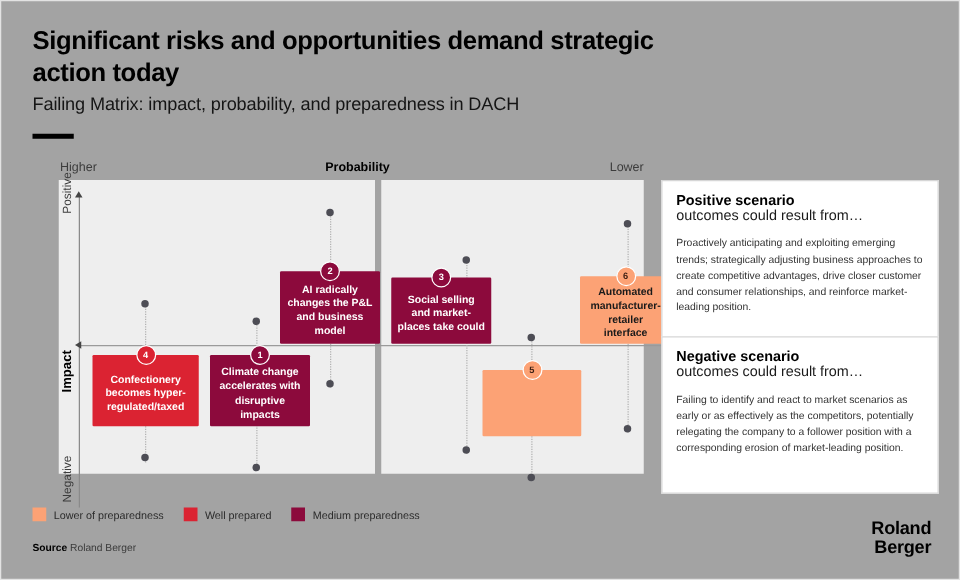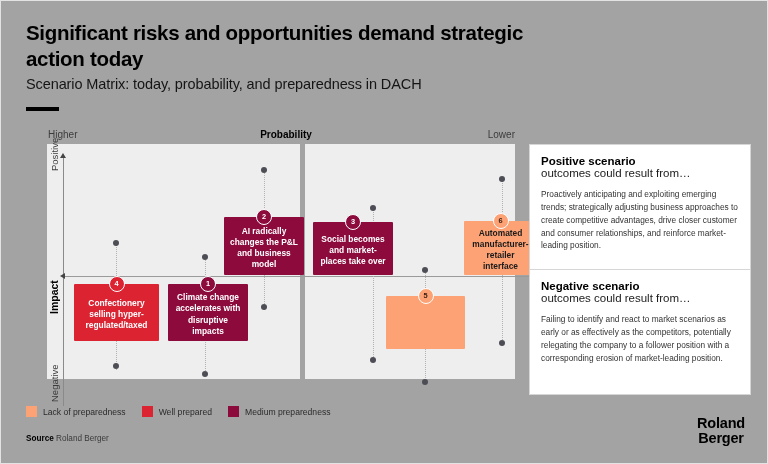--- a/index.html
+++ b/index.html
@@ -151,30 +151,30 @@
   .legend-item { display: flex; align-items: center; gap: 6px; }
   .swatch { width: 11px; height: 11px; display: inline-block; }
   .legend-text { font-size: 8.6px; color: #2b2b2b; }
 
   .source { position: absolute; left: 25px; top: 433px; font-size: 8.2px; color: #3a3a3a; }
   .source b { font-weight: bold; color: #000; }
 
   .logo {
     position: absolute; right: 22px; bottom: 16px;
     font-size: 14.5px; font-weight: bold; line-height: 1.08;
-    color: #000; text-align: center; letter-spacing: -0.2px;
+    color: #000; text-align: right; letter-spacing: -0.2px;
   }
 </style>
 </head>
 <body>
 
 <div id="slide">
 
   <div class="title">Significant risks and opportunities demand strategic action today</div>
-  <div class="subtitle">Scenario Matrix: today, probability, and preparedness in DACH</div>
+  <div class="subtitle">Failing Matrix: impact, probability, and preparedness in DACH</div>
   <div class="accent-rule"></div>
 
   <div id="chart">
 
     <div class="axis-top-label higher">Higher</div>
     <div class="axis-top-label prob">Probability</div>
     <div class="axis-top-label lower">Lower</div>
 
     <div class="plot">
       <div class="plot-bg-left"></div>
@@ -208,36 +208,36 @@
       <div class="stem" style="left:378px; top:126px; height:114px;"></div>
       <div class="dot" style="left:378px; top:126px;"></div>
       <div class="dot" style="left:378px; top:238px;"></div>
 
       <div class="stem" style="left:455px; top:35px; height:167px;"></div>
       <div class="dot" style="left:455px; top:35px;"></div>
       <div class="dot" style="left:455px; top:199px;"></div>
 
       <div class="sbox well" style="left:27px; top:140px; width:85px; height:57px;">
         <span class="badge well">4</span>
-        <span>Confectionery selling hyper-regulated/taxed</span>
+        <span>Confectionery becomes hyper-regulated/taxed</span>
       </div>
 
       <div class="sbox medium" style="left:121px; top:140px; width:80px; height:57px;">
         <span class="badge medium">1</span>
         <span>Climate change accelerates with disruptive impacts</span>
       </div>
 
       <div class="sbox medium" style="left:177px; top:73px; width:80px; height:58px;">
         <span class="badge medium">2</span>
         <span>AI radically changes the P&amp;L and business model</span>
       </div>
 
       <div class="sbox medium" style="left:266px; top:78px; width:80px; height:53px;">
         <span class="badge medium">3</span>
-        <span>Social becomes and market-places take over</span>
+        <span>Social selling and market-places take could</span>
       </div>
 
       <div class="sbox lack" style="left:339px; top:152px; width:79px; height:53px;">
         <span class="badge lack">5</span>
       </div>
 
       <div class="sbox lack" style="left:417px; top:77px; width:73px; height:54px;">
         <span class="badge lack">6</span>
         <span>Automated manufacturer-retailer interface</span>
       </div>
@@ -252,21 +252,21 @@
 
   <div class="panel negative">
     <div class="panel-h1">Negative scenario</div>
     <div class="panel-h2">outcomes could result from…</div>
     <div class="panel-body">Failing to identify and react to market scenarios as early or as effectively as the competitors, potentially relegating the company to a follower position with a corresponding erosion of market-leading position.</div>
   </div>
 
   <div class="legend">
     <div class="legend-item">
       <span class="swatch" style="background:#FCA275"></span>
-      <span class="legend-text">Lack of preparedness</span>
+      <span class="legend-text">Lower of preparedness</span>
     </div>
     <div class="legend-item">
       <span class="swatch" style="background:#DB2332"></span>
       <span class="legend-text">Well prepared</span>
     </div>
     <div class="legend-item">
       <span class="swatch" style="background:#8C0A3C"></span>
       <span class="legend-text">Medium preparedness</span>
     </div>
   </div>

